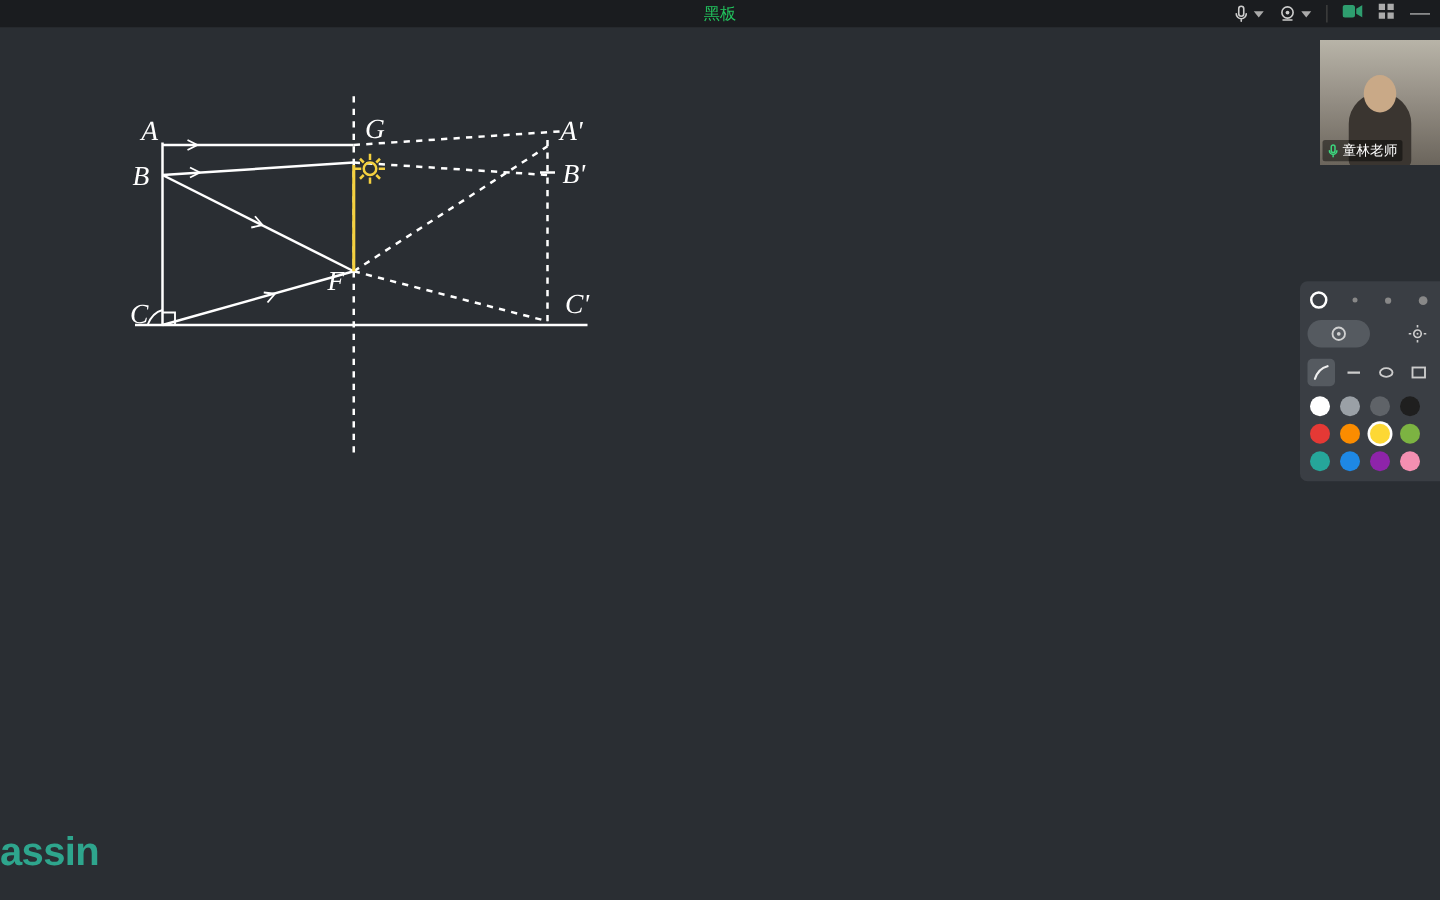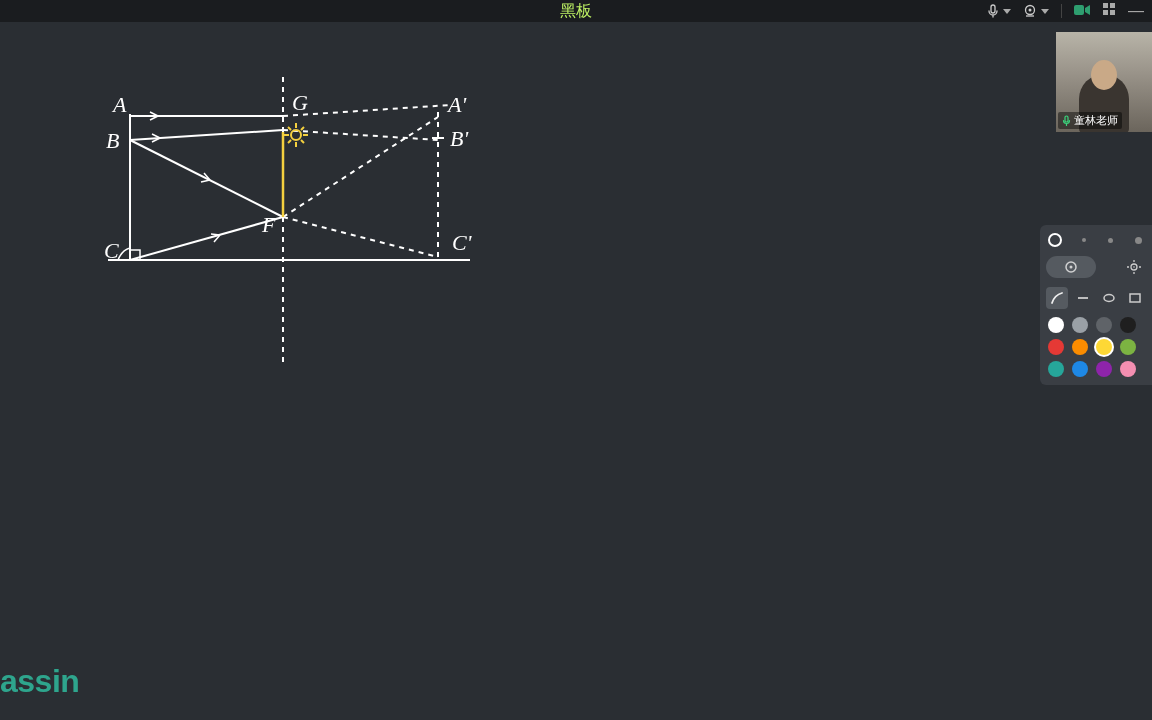--- a/index.html
+++ b/index.html
@@ -7,22 +7,22 @@
   
   .titlebar {
     height: 22px;
     background: #1a1c1f;
     display: flex;
     align-items: center;
     justify-content: center;
     position: relative;
   }
   .titlebar-text {
-    color: #bef264;
-    font-size: 16px;
+    color: #22c55e;
+    font-size: 13px;
   }
   .titlebar-controls {
     position: absolute;
     right: 8px;
     display: flex;
     align-items: center;
     gap: 12px;
   }
   .ctrl-group {
     display: flex;

